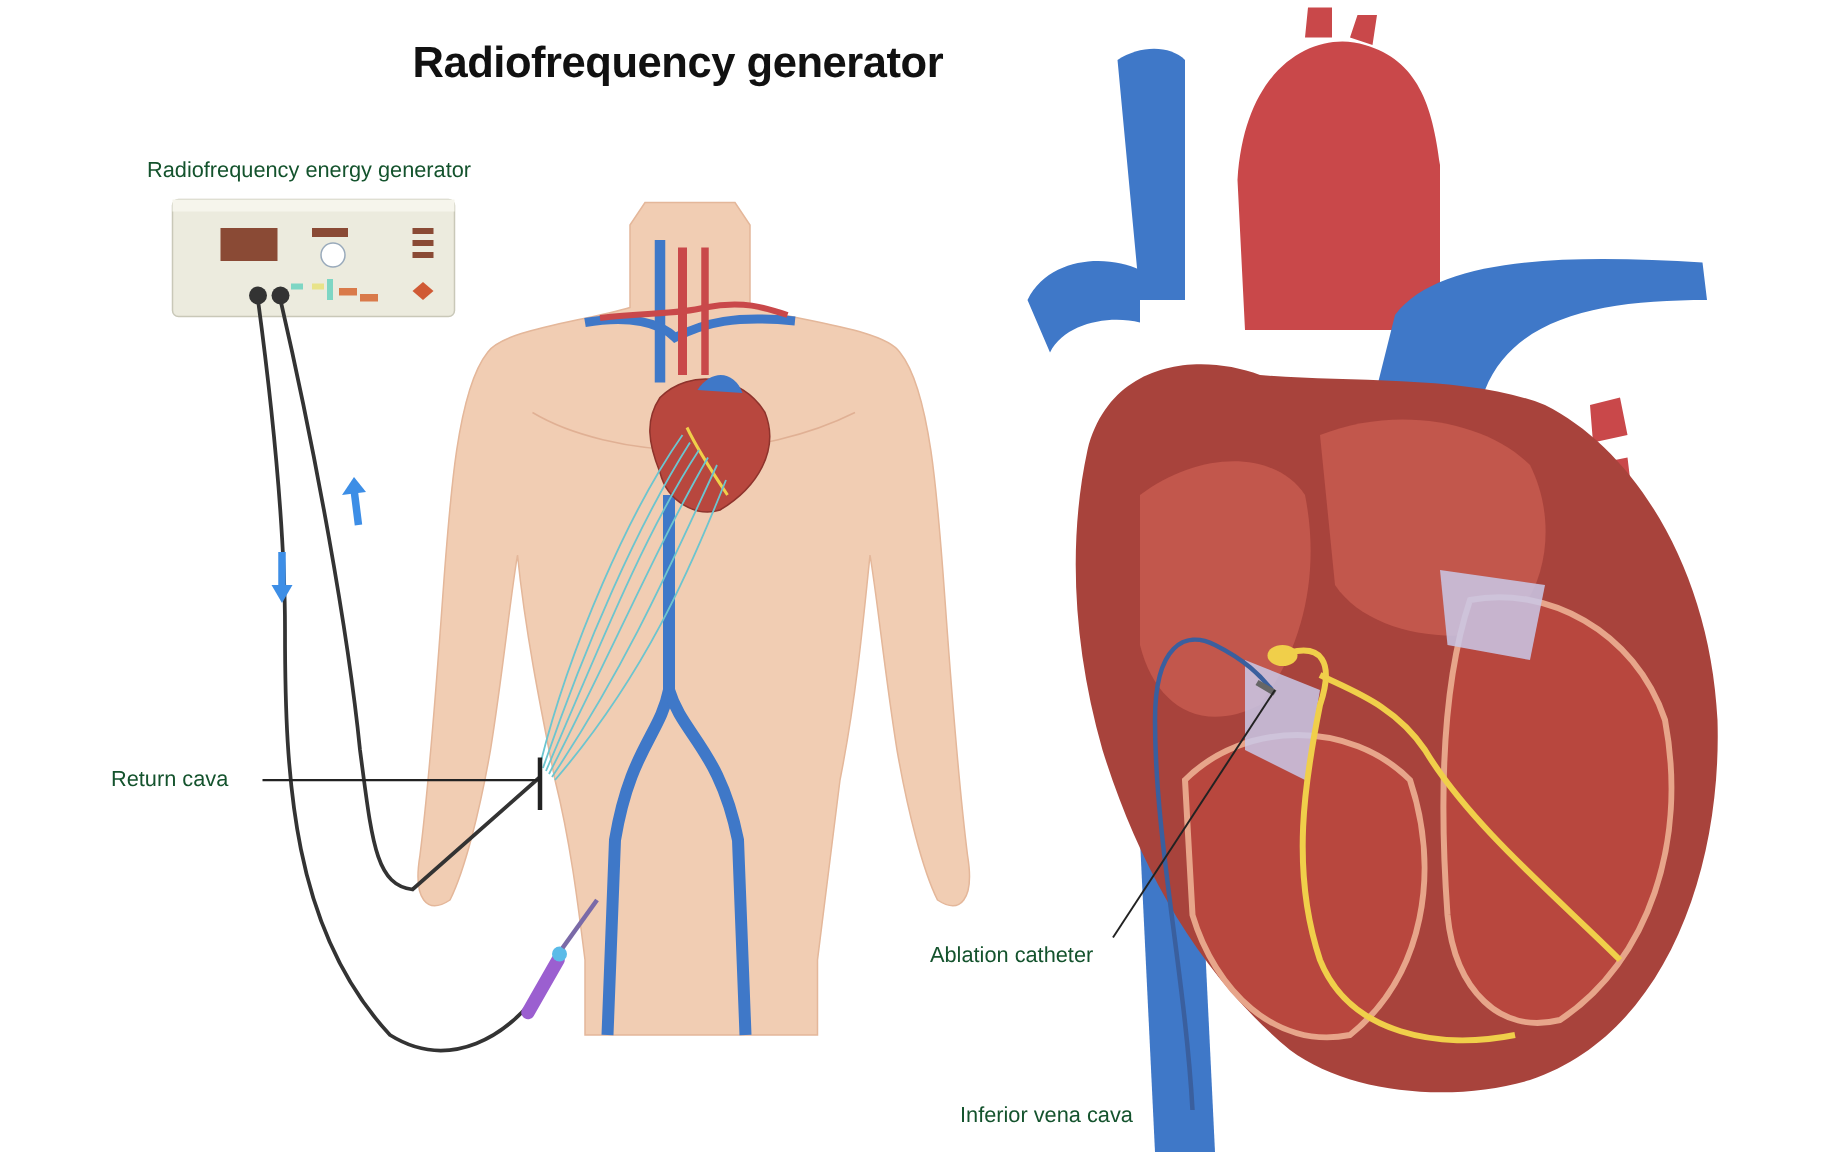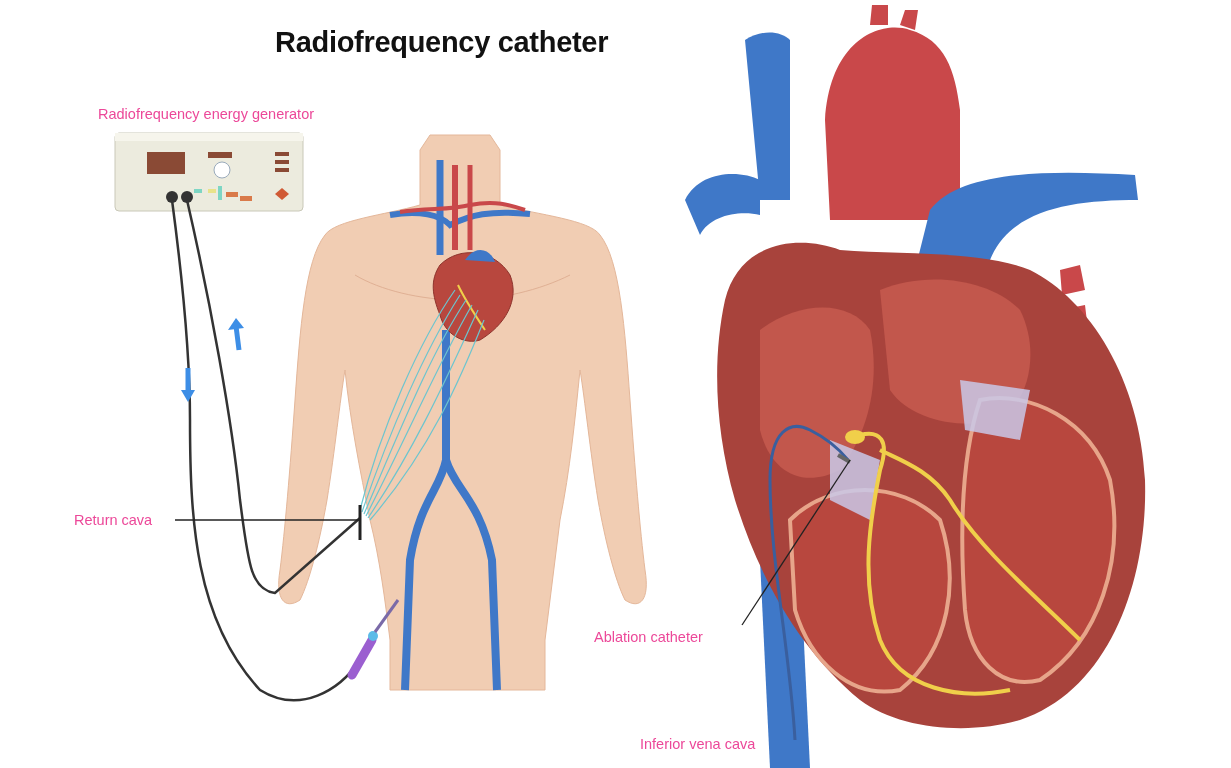--- a/index.html
+++ b/index.html
@@ -1,27 +1,27 @@
 <!DOCTYPE html>
 <html><head>
 <meta charset="utf-8">
 <style>
   html,body{margin:0;padding:0;background:#ffffff;}
   body{width:1231px;height:768px;position:relative;overflow:hidden;font-family:"Liberation Sans","DejaVu Sans",sans-serif;}
   .title{position:absolute;left:275px;top:26px;font-size:29px;font-weight:bold;color:#111;letter-spacing:-0.3px;}
-  .label{position:absolute;font-size:14.5px;color:#ec4899;white-space:nowrap;}
+  .label{position:absolute;font-size:14.5px;color:#14532d;white-space:nowrap;}
   svg{position:absolute;left:0;top:0;}
 </style>
 </head>
 <body>
 
-<div class="title">Radiofrequency catheter</div>
+<div class="title">Radiofrequency generator</div>
 <div class="label" style="left:98px;top:106px;">Radiofrequency energy generator</div>
 <div class="label" style="left:74px;top:512px;">Return cava</div>
-<div class="label" style="left:594px;top:629px;">Ablation catheter</div>
+<div class="label" style="left:620px;top:629px;">Ablation catheter</div>
 <div class="label" style="left:640px;top:736px;">Inferior vena cava</div>
 
 <svg width="1231" height="768" viewBox="0 0 1231 768">
 
   <g>
     <path d="M420,150 L430,135 L490,135 L500,150 L500,205 C540,215 590,220 600,235 C620,260 625,330 630,400 C635,470 640,530 645,570 C650,600 640,610 625,600 C615,580 605,540 598,500 C590,450 585,400 580,370 C575,420 570,470 560,520 C555,560 550,600 545,640 L545,690 L390,690 L390,640 C385,600 380,560 370,520 C360,470 350,420 345,370 C340,400 335,450 327,500 C320,540 310,580 300,600 C285,610 275,600 280,570 C285,530 290,470 295,400 C300,330 305,260 325,235 C335,220 385,215 420,205 Z" fill="#f1cdb3" stroke="#e4b79a" stroke-width="1"></path>
     <path d="M355,275 C380,290 420,300 460,300 C500,300 540,290 570,275" fill="none" stroke="#e0b094" stroke-width="1"></path>
   </g>
 
   <g>

